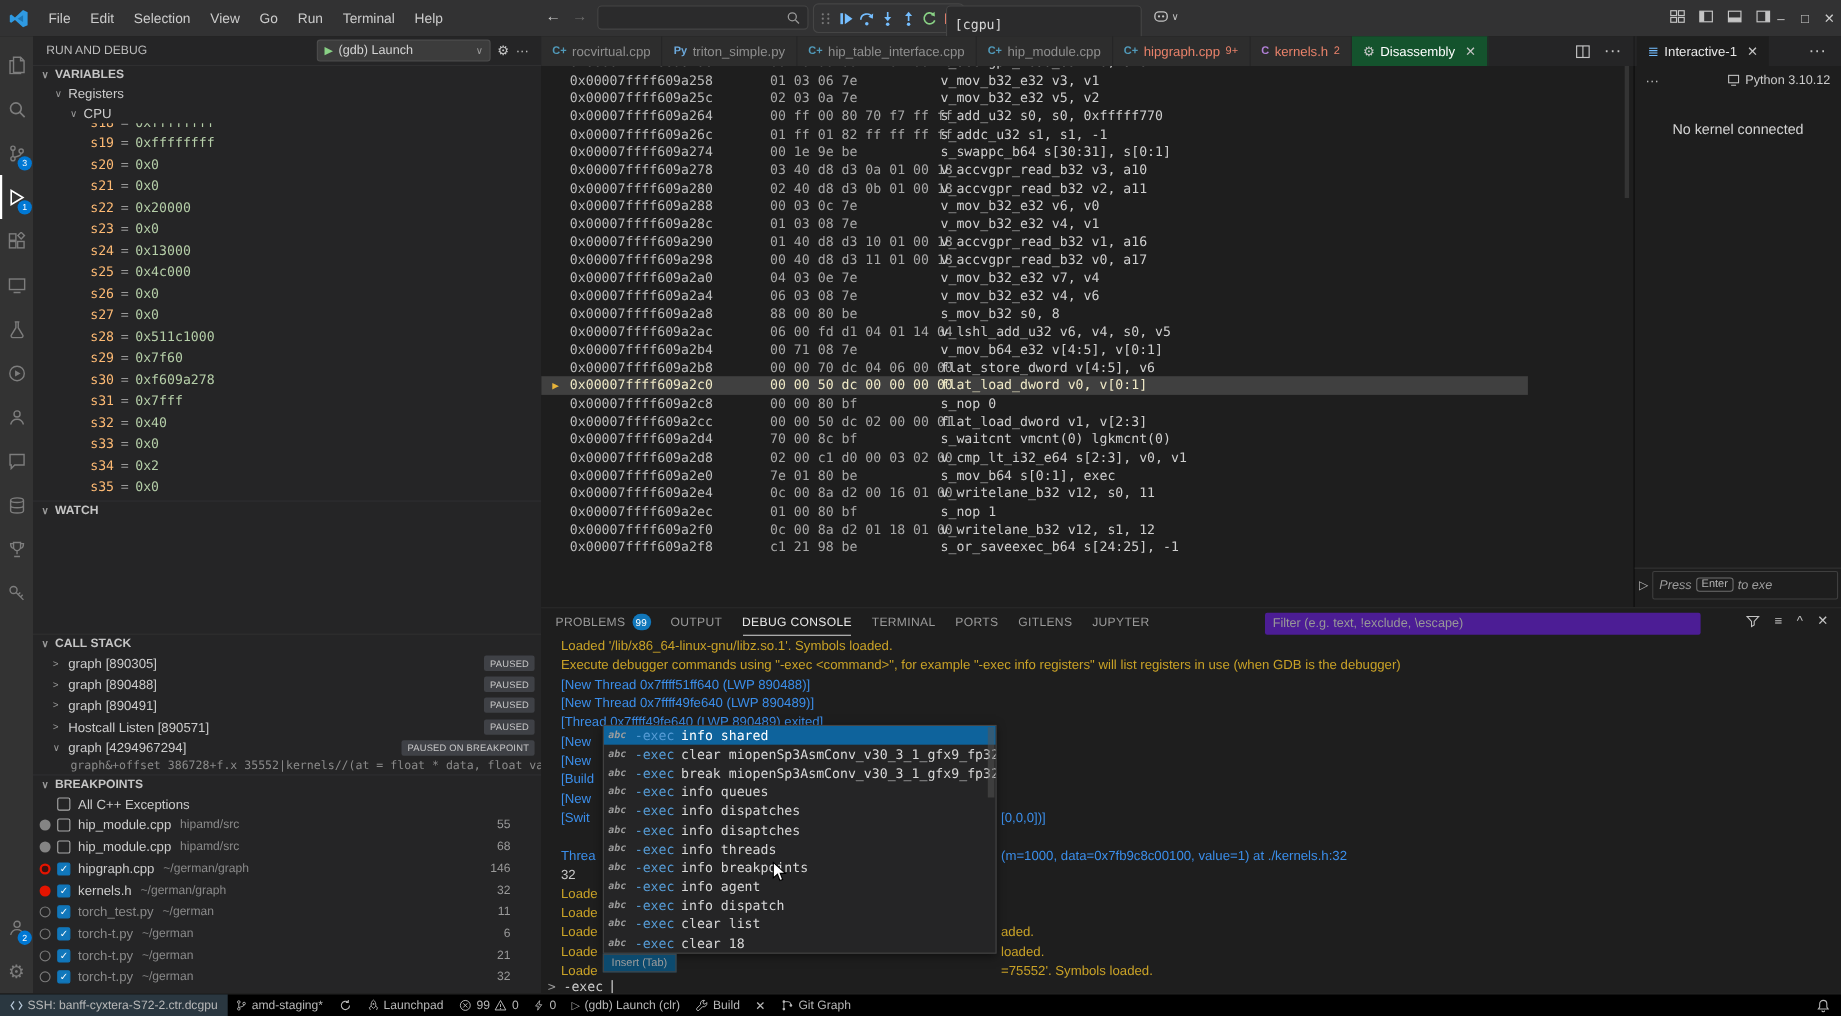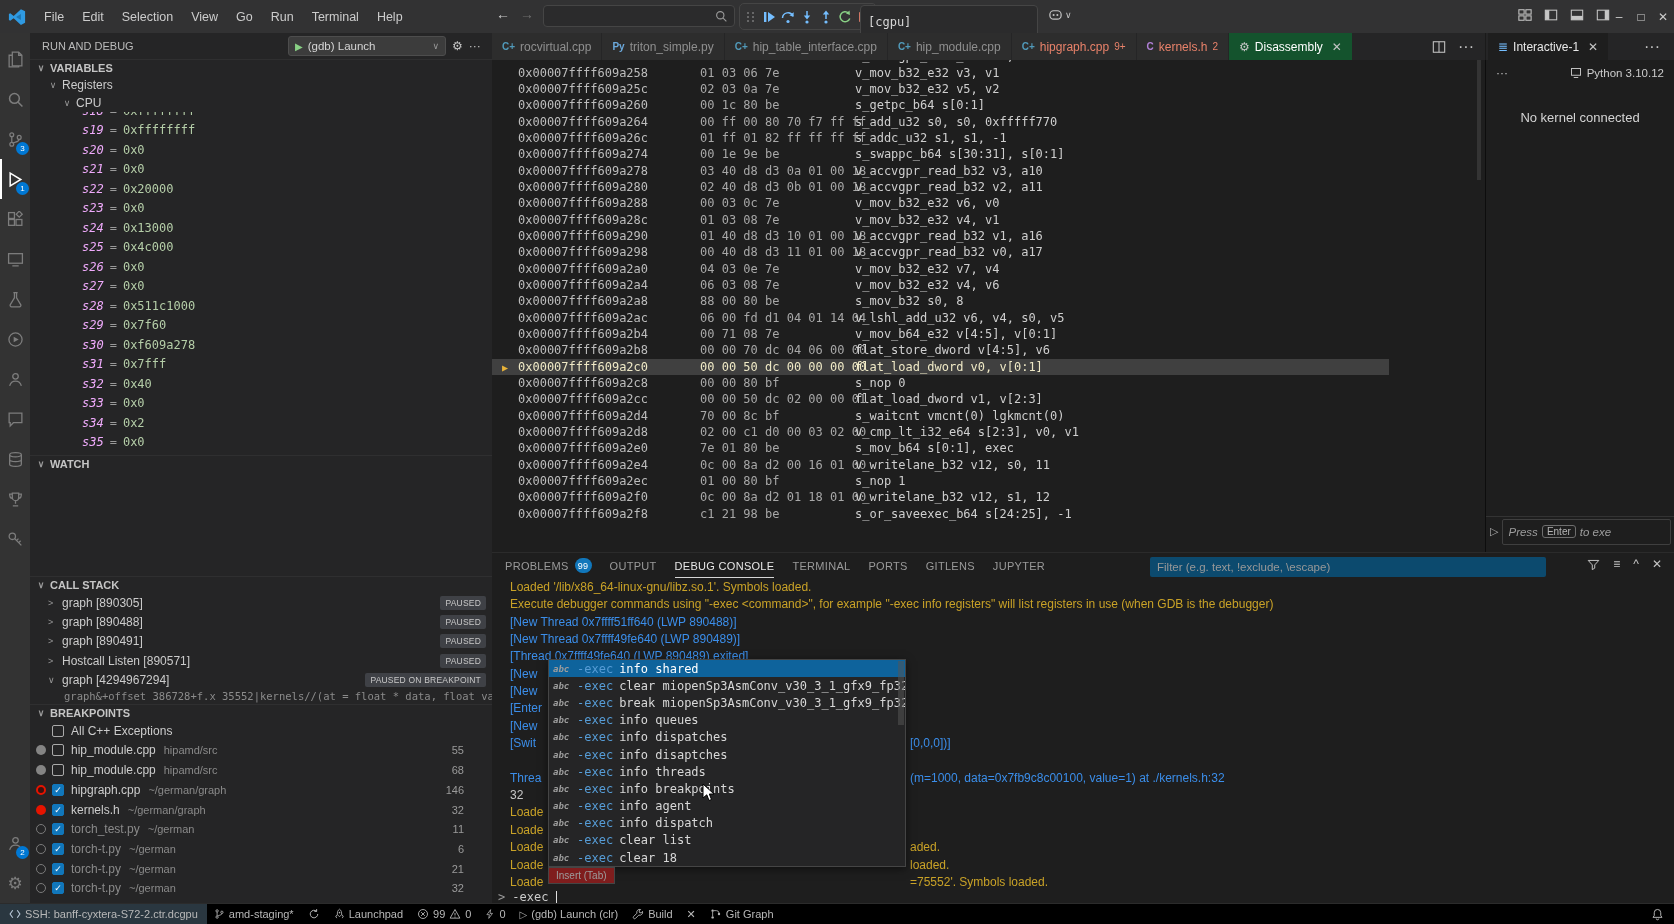--- a/index.html
+++ b/index.html
@@ -39,21 +39,21 @@
   .launchbar{position:absolute;left:258px;top:3px;display:flex;align-items:center;gap:6px;}
   .launchsel{width:158px;height:20px;background:#3c3c3c;border:1px solid #4d4d4d;border-radius:3px;display:flex;align-items:center;gap:5px;padding:0 6px;font-size:11.5px;color:#d4d4d4;}
   .launchsel .play{color:#89d185;font-size:10px;}
   .launchsel .chev{margin-left:auto;color:#9a9a9a;}
   .secthead{height:17px;display:flex;align-items:center;gap:4px;padding-left:6px;font-size:11px;font-weight:bold;color:#c5c5c5;border-top:1px solid #2f2f30;}
   .treechev{color:#9a9a9a;font-size:9px;width:10px;text-align:center;}
   .subnode{height:18px;display:flex;align-items:center;gap:4px;color:#cccccc;}
   .regwrap{height:343px;overflow:hidden;position:relative;}
   .reglist{margin-top:-11px;}
   .reg{height:19.5px;display:flex;align-items:center;padding-left:52px;font-family:"DejaVu Sans Mono",monospace;font-size:12px;}
-  .rname{color:#f0abfc;font-style:italic;}
+  .rname{color:#fdba74;}
   .req{color:#9a9a9a;margin:0 6px;}
   .rval{color:#b5cea8;}
   .watchbody{height:104px;}
   .csrow{height:19.4px;display:flex;align-items:center;padding-left:18px;position:relative;color:#cccccc;}
   .cschev{color:#9a9a9a;width:14px;font-size:9px;}
   .csbadge{position:absolute;right:6px;background:#3f4146;color:#c8c8c8;font-size:8.5px;padding:2px 5px;border-radius:2px;letter-spacing:.2px;}
   .csframe{height:14px;padding-left:34px;font-family:"DejaVu Sans Mono",monospace;font-size:10.5px;color:#8b8b8b;filter:blur(.6px);white-space:nowrap;overflow:hidden;}
   .bprow{height:19.7px;display:flex;align-items:center;padding-left:6px;position:relative;}
   .bpdot{width:10px;height:10px;border-radius:50%;margin-right:6px;flex:0 0 10px;}
   .bprow[data-dot="gray"] .bpdot{background:#848484;}
@@ -111,40 +111,40 @@
   .ibox{flex:1;height:26px;border:1px solid #3f3f3f;border-radius:2px;display:flex;align-items:center;gap:4px;padding:0 5px;font-style:italic;color:#9d9d9d;font-size:11.5px;white-space:nowrap;overflow:hidden;}
   .ibox kbd{border:1px solid #6e6e6e;border-radius:3px;padding:0 4px;font-size:10px;font-style:normal;font-family:"Liberation Sans",sans-serif;color:#b5b5b5;}
 
   
   .panel{position:absolute;left:492px;top:552px;width:1182px;height:351px;background:#1e1e1e;border-top:1px solid #2b2b2b;}
   .ptabs{position:absolute;left:13px;top:0;height:25px;display:flex;align-items:center;gap:18px;font-size:11px;color:#9a9a9a;letter-spacing:.3px;}
   .ptab{display:flex;align-items:center;gap:6px;height:25px;}
   .ptab[data-active="true"]{color:#e7e7e7;box-shadow:inset 0 -1px 0 #d7d7d7;}
   .pbadge{background:#1177bb;color:#fff;border-radius:9px;min-width:17px;height:15px;font-size:9px;display:flex;align-items:center;justify-content:center;padding:0 3px;}
   .pbadge:empty{display:none;}
-  .pfilter{position:absolute;left:658px;top:4px;width:396px;height:20px;background:#0c4a6e;border-radius:2px;display:flex;align-items:center;padding:0 7px;font-size:11.5px;color:#989898;}
+  .pfilter{position:absolute;left:658px;top:4px;width:396px;height:20px;background:#4c1d95;border-radius:2px;display:flex;align-items:center;padding:0 7px;font-size:11.5px;color:#989898;}
   .picons{position:absolute;right:12px;top:4px;display:flex;gap:13px;color:#c5c5c5;font-size:12px;align-items:center;}
   .console{position:absolute;left:18px;top:26px;width:1160px;font-family:Liberation Sans, sans-serif;font-size:12px;}
   .cline{height:17.35px;line-height:17.35px;position:relative;white-space:nowrap;}
   .cl[data-c="y"],.cr[data-c="y"]{color:#c9a227;}
   .cl[data-c="b"],.cr[data-c="b"]{color:#3b8eea;}
   .cl[data-c="w"],.cr[data-c="w"]{color:#c8c8c8;}
   .cr{position:absolute;left:400px;top:0;}
   .cr:empty{display:none;}
   .cinput{position:absolute;left:6px;top:336px;width:1160px;height:16px;font-family:"DejaVu Sans Mono",monospace;font-size:12px;color:#cccccc;display:flex;align-items:center;gap:7px;}
   .cinput .caret{display:inline-block;width:1px;height:13px;background:#e0e0e0;margin-left:1px;}
 
   
   .suggest{position:absolute;left:548px;top:659px;width:358px;background:#252526;border:1px solid #454545;box-shadow:0 2px 8px rgba(0,0,0,.5);}
   .sitem{height:17.2px;display:flex;align-items:center;gap:6px;padding:0 4px;font-family:"DejaVu Sans Mono",monospace;font-size:12px;color:#d8d8d8;white-space:nowrap;overflow:hidden;}
   .sitem[data-sel="true"]{background:#0e639c;color:#ffffff;}
   .abc{font-size:9px;color:#9d9d9d;font-style:italic;flex:0 0 18px;font-weight:bold;}
   .scmd{color:#569cd6;}
   .sscroll{position:absolute;right:1px;top:1px;width:6px;height:64px;background:#55555588;}
-  .hintbox{position:absolute;left:548px;top:867px;background:#7f1d1d;border:1px solid #454545;padding:2px 7px;font-size:10px;color:#9d9d9d;}
+  .hintbox{position:absolute;left:548px;top:867px;background:#0c4a6e;border:1px solid #454545;padding:2px 7px;font-size:10px;color:#9d9d9d;}
 
   
   .statusbar{position:absolute;left:0;top:903px;width:1674px;height:21px;background:#000000;border-top:1px solid #2b2b2b;display:flex;align-items:center;font-size:11px;color:#b8b8b8;}
   .sitem-s{display:flex;align-items:center;gap:4px;padding:0 7px;height:21px;white-space:nowrap;}
   .sremote{background:#2a3740;padding:0 9px;}
   .sbicon{font-size:10px;color:#a8a8a8;display:flex;align-items:center;}
   .sright{margin-left:auto;display:flex;align-items:center;padding-right:10px;}
 
   
   .cursor{position:absolute;left:700px;top:783px;z-index:60;}
@@ -658,26 +658,20 @@
           <span class="dinsn">v_mov_b32_e32 v3, v1</span>
         </div>
         <div class="drow" data-cur="">
           <span class="dgut"></span>
           <span class="daddr">0x00007ffff609a25c</span>
           <span class="dbytes">02 03 0a 7e</span>
           <span class="dinsn">v_mov_b32_e32 v5, v2</span>
         </div>
         <div class="drow" data-cur="">
           <span class="dgut"></span>
-          <span class="daddr">0x00007ffff609a260</span>
-          <span class="dbytes">00 1c 80 be</span>
-          <span class="dinsn">s_getpc_b64 s[0:1]</span>
-        </div>
-        <div class="drow" data-cur="">
-          <span class="dgut"></span>
           <span class="daddr">0x00007ffff609a264</span>
           <span class="dbytes">00 ff 00 80 70 f7 ff ff</span>
           <span class="dinsn">s_add_u32 s0, s0, 0xfffff770</span>
         </div>
         <div class="drow" data-cur="">
           <span class="dgut"></span>
           <span class="daddr">0x00007ffff609a26c</span>
           <span class="dbytes">01 ff 01 82 ff ff ff ff</span>
           <span class="dinsn">s_addc_u32 s1, s1, -1</span>
         </div>
@@ -912,21 +906,21 @@
         </div>
         <div class="cline">
           <span class="cl" data-c="b">[New</span>
           
         </div>
         <div class="cline">
           <span class="cl" data-c="b">[New</span>
           
         </div>
         <div class="cline">
-          <span class="cl" data-c="b">[Enter</span>
+          <span class="cl" data-c="b">[Build</span>
           
         </div>
         <div class="cline">
           <span class="cl" data-c="b">[New</span>
           
         </div>
         <div class="cline">
           <span class="cl" data-c="b">[Swit</span>
           <span class="cr" data-c="b">[0,0,0])]</span>
         </div>

